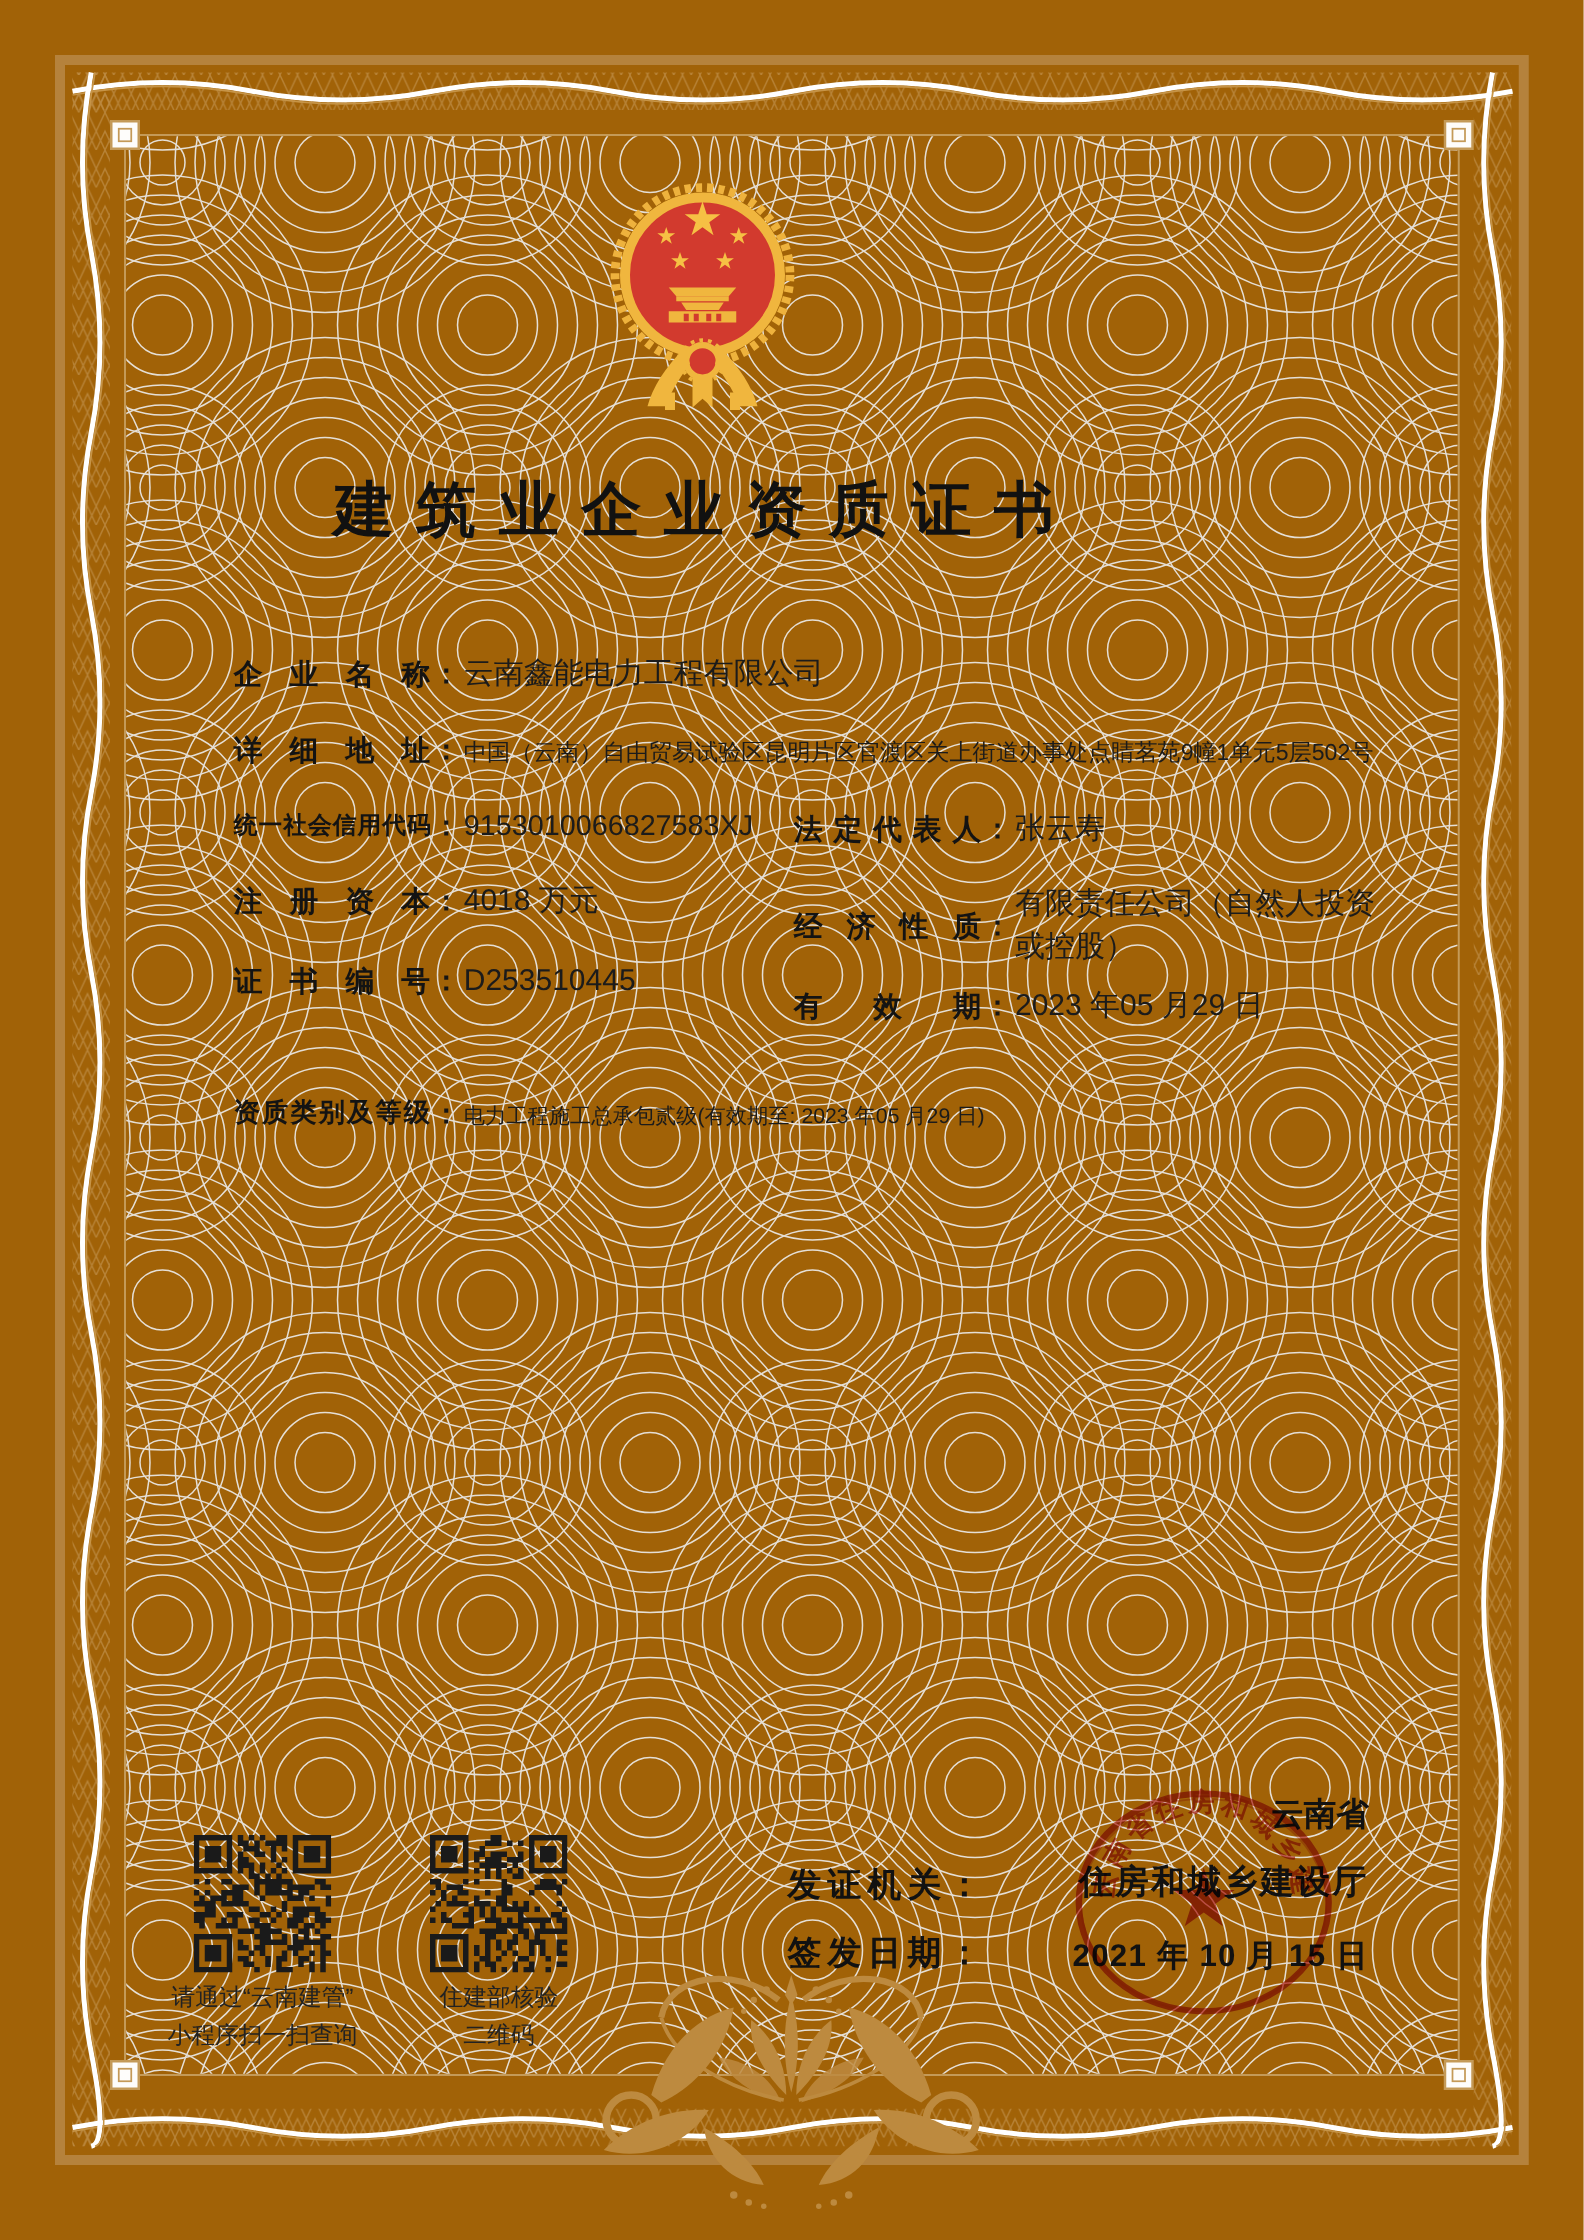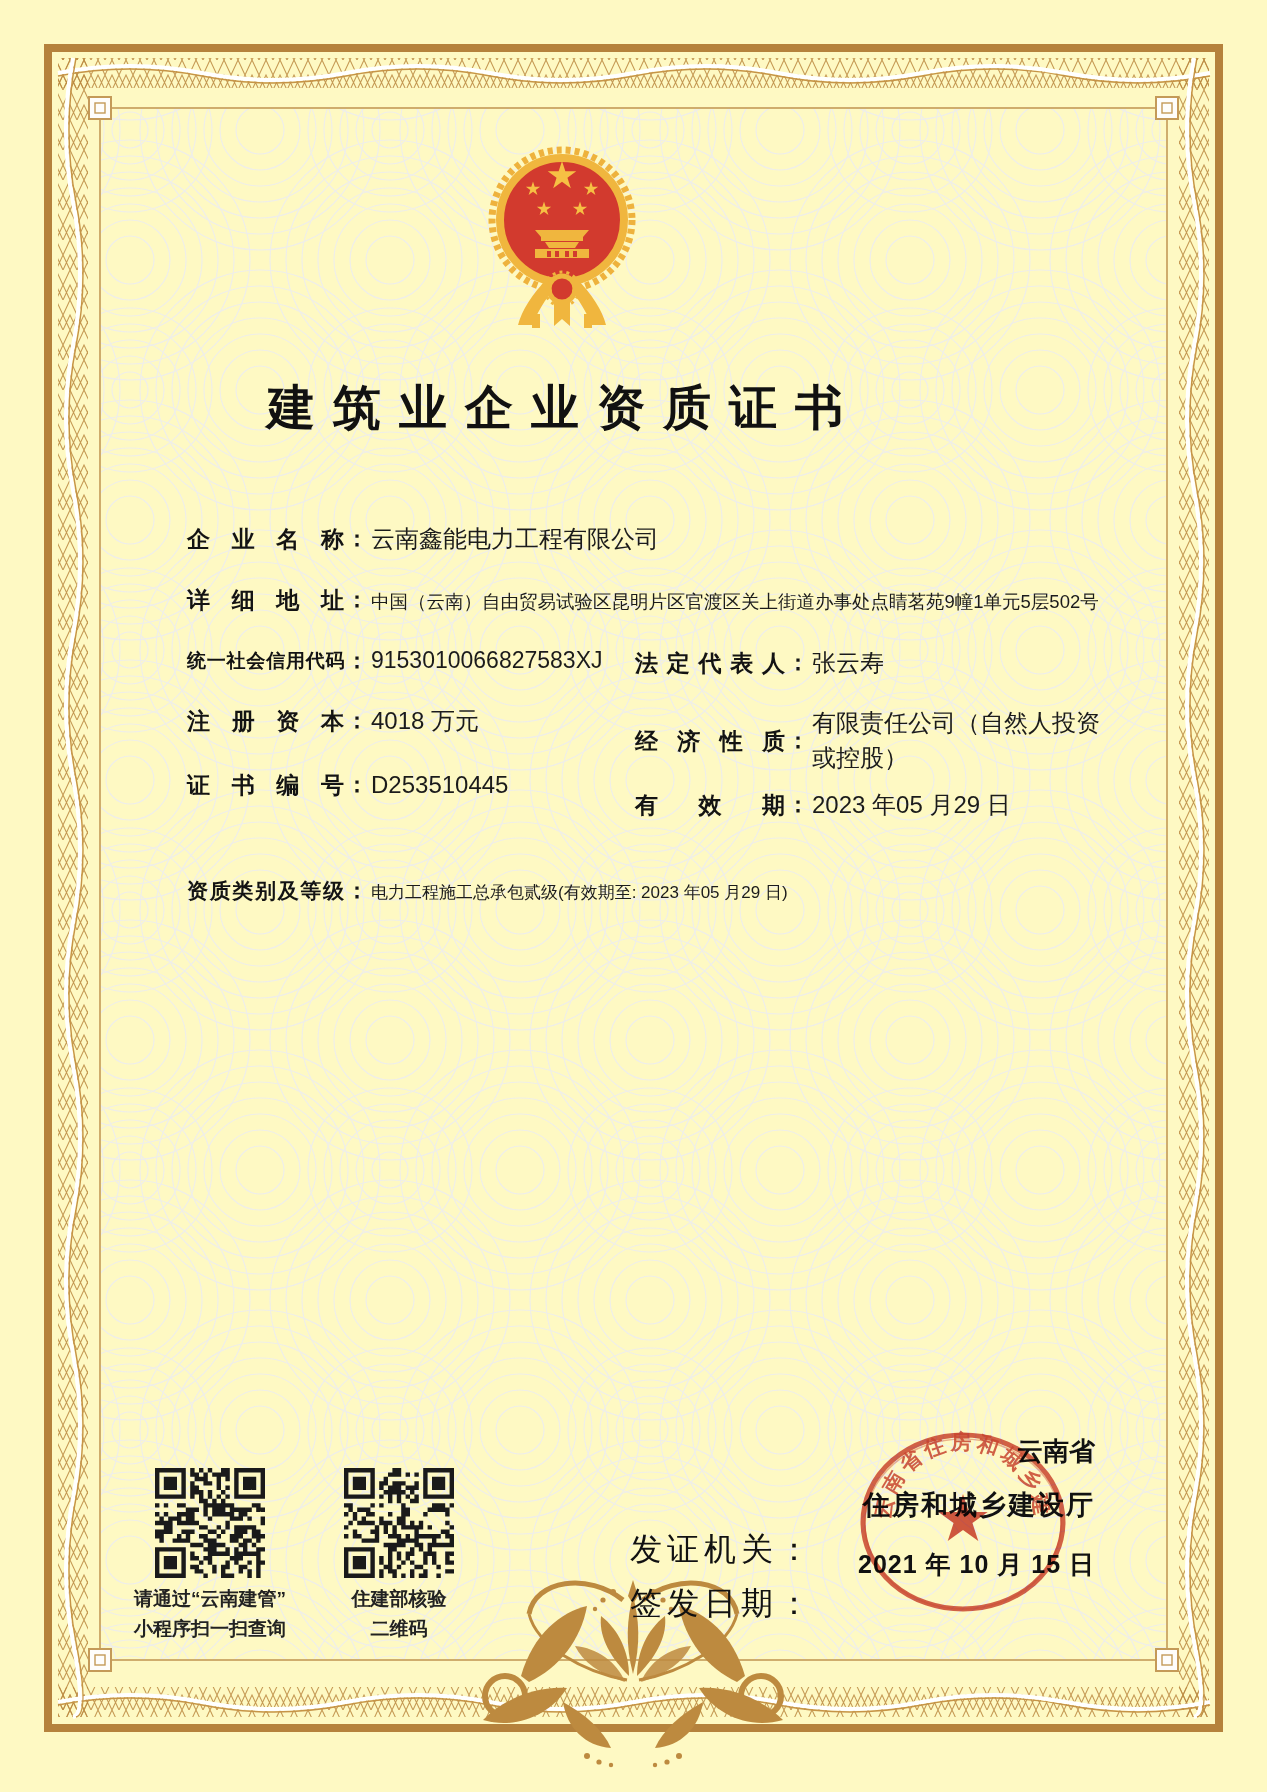--- a/index.html
+++ b/index.html
@@ -1,17 +1,17 @@
 <!DOCTYPE html>
 <html><head>
 <meta charset="utf-8">
 <style>
   html,body{margin:0;padding:0;background:#ffffff;}
   body{font-family:"Liberation Sans","DejaVu Sans",sans-serif;color:#151515;}
-  .page{position:relative;width:1267px;height:1792px;background:#fef9c3;overflow:hidden;}
+  .page{position:relative;width:1267px;height:1792px;background:#a16207;overflow:hidden;}
   .abs{position:absolute;}
   svg{display:block;}
   .title{position:absolute;left:100px;top:376px;width:910px;text-align:center;
          font-size:48px;font-weight:900;color:#111;letter-spacing:18px;}
   .title span{margin-right:-18px;}
   .row{position:absolute;display:flex;align-items:center;white-space:nowrap;}
   .lbl{display:inline-block;width:157px;text-align:justify;text-align-last:justify;
        font-weight:800;color:#131313;}
   .lbl-r{display:inline-block;width:150px;text-align:justify;text-align-last:justify;
        font-weight:800;color:#131313;}
@@ -19,22 +19,22 @@
   .fs23{font-size:23px;line-height:1.15;}
   .fs19{font-size:19px;line-height:1.5;}
   .fs21{font-size:21px;line-height:1.35;}
   .val{color:#1b1b1b;}
   .v24{font-size:24px;line-height:1.15;}
   .v23{font-size:23px;line-height:1.2;}
   .v18{font-size:18.5px;line-height:1.45;}
   .v17{font-size:17px;line-height:1.6;}
   .wrapval{white-space:normal;width:292px;}
   .qr-caption{position:absolute;width:200px;text-align:center;font-size:19px;
-      font-weight:700;color:#222;line-height:30px;}
-  .issuer-lbl{position:absolute;font-size:32px;font-weight:400;color:#111;letter-spacing:5px;margin-top:38px;}
+      font-weight:400;color:#222;line-height:30px;}
+  .issuer-lbl{position:absolute;font-size:27px;font-weight:700;color:#111;letter-spacing:5px;}
   .issuer-val{position:absolute;left:795px;width:300px;text-align:right;font-weight:800;color:#111;}
   .iv1{font-size:26px;line-height:30px;}
   .iv2{font-size:27px;line-height:30px;letter-spacing:2px;margin-top:24px;}
   .datev{font-size:25px;letter-spacing:1px;}
   .seal{mix-blend-mode:multiply;opacity:.92;}
 </style>
 </head>
 <body>
 
 <div class="page">

